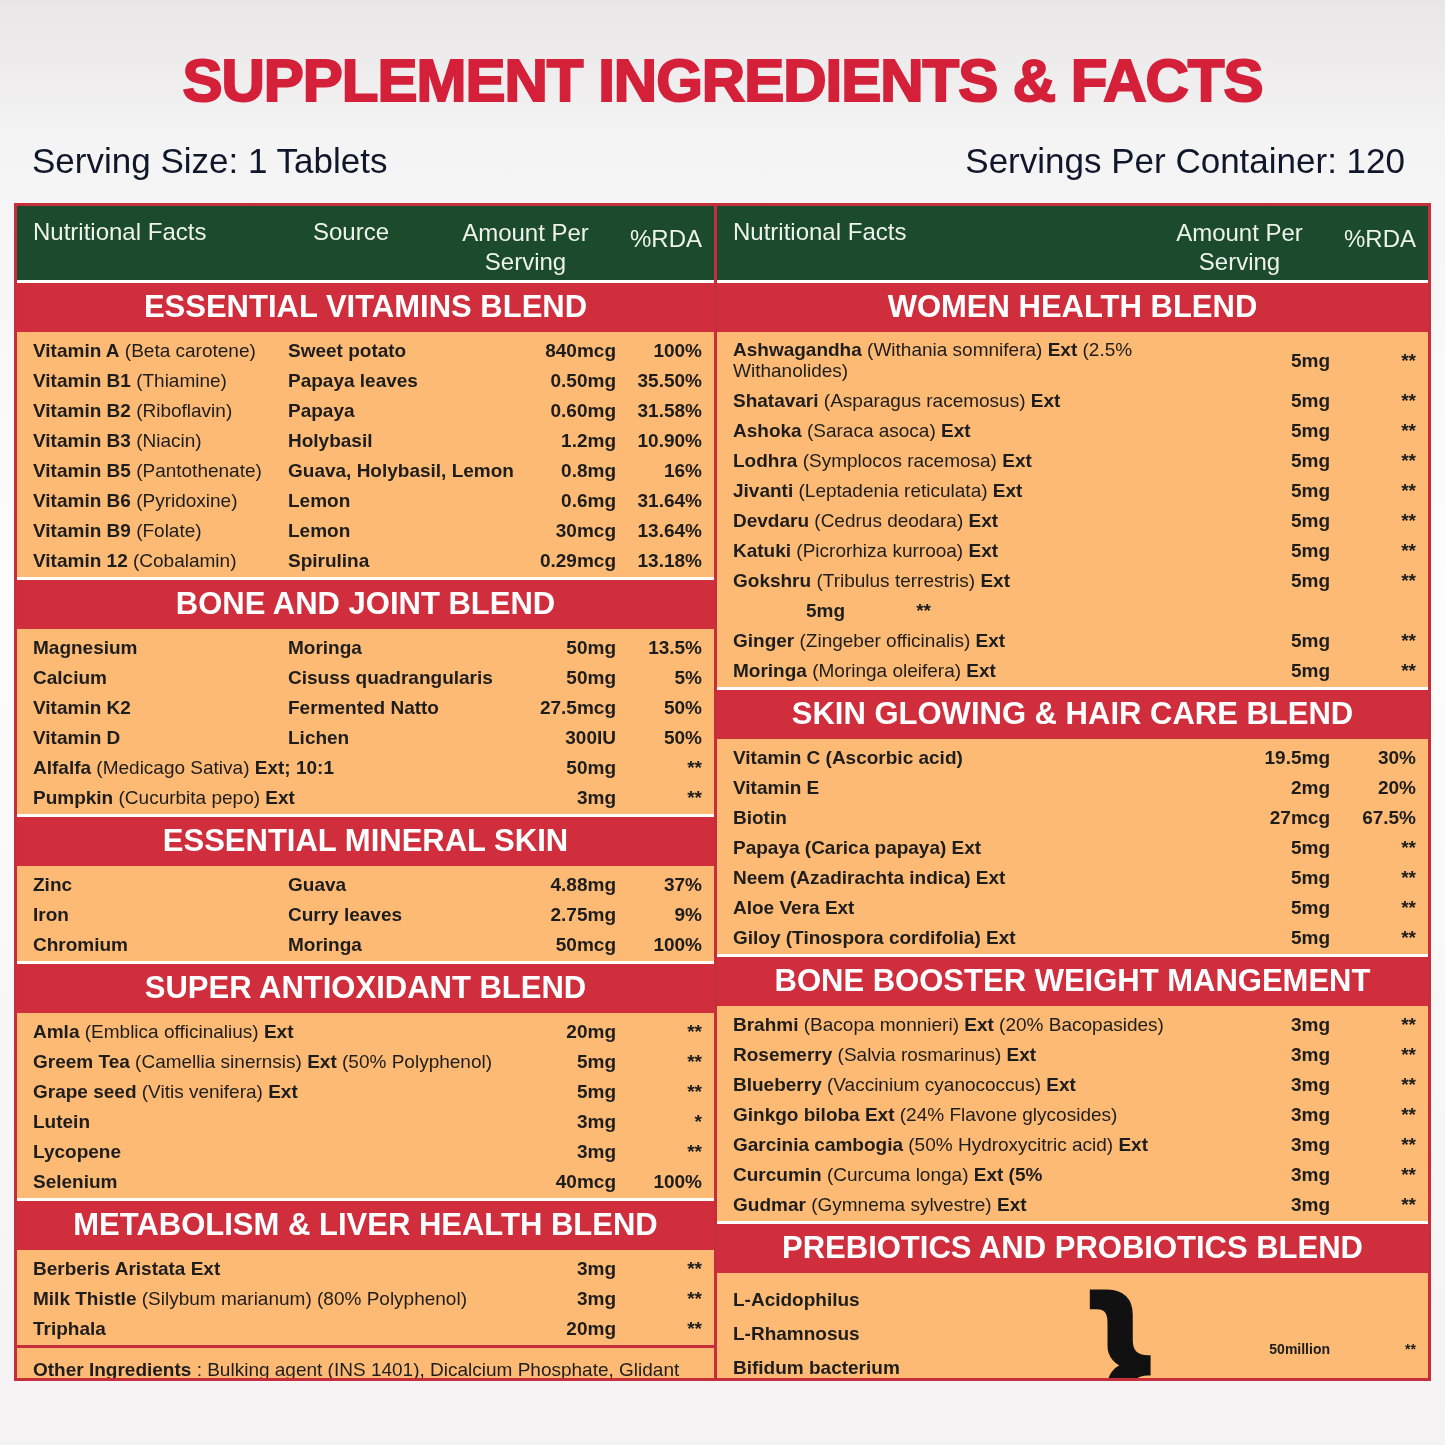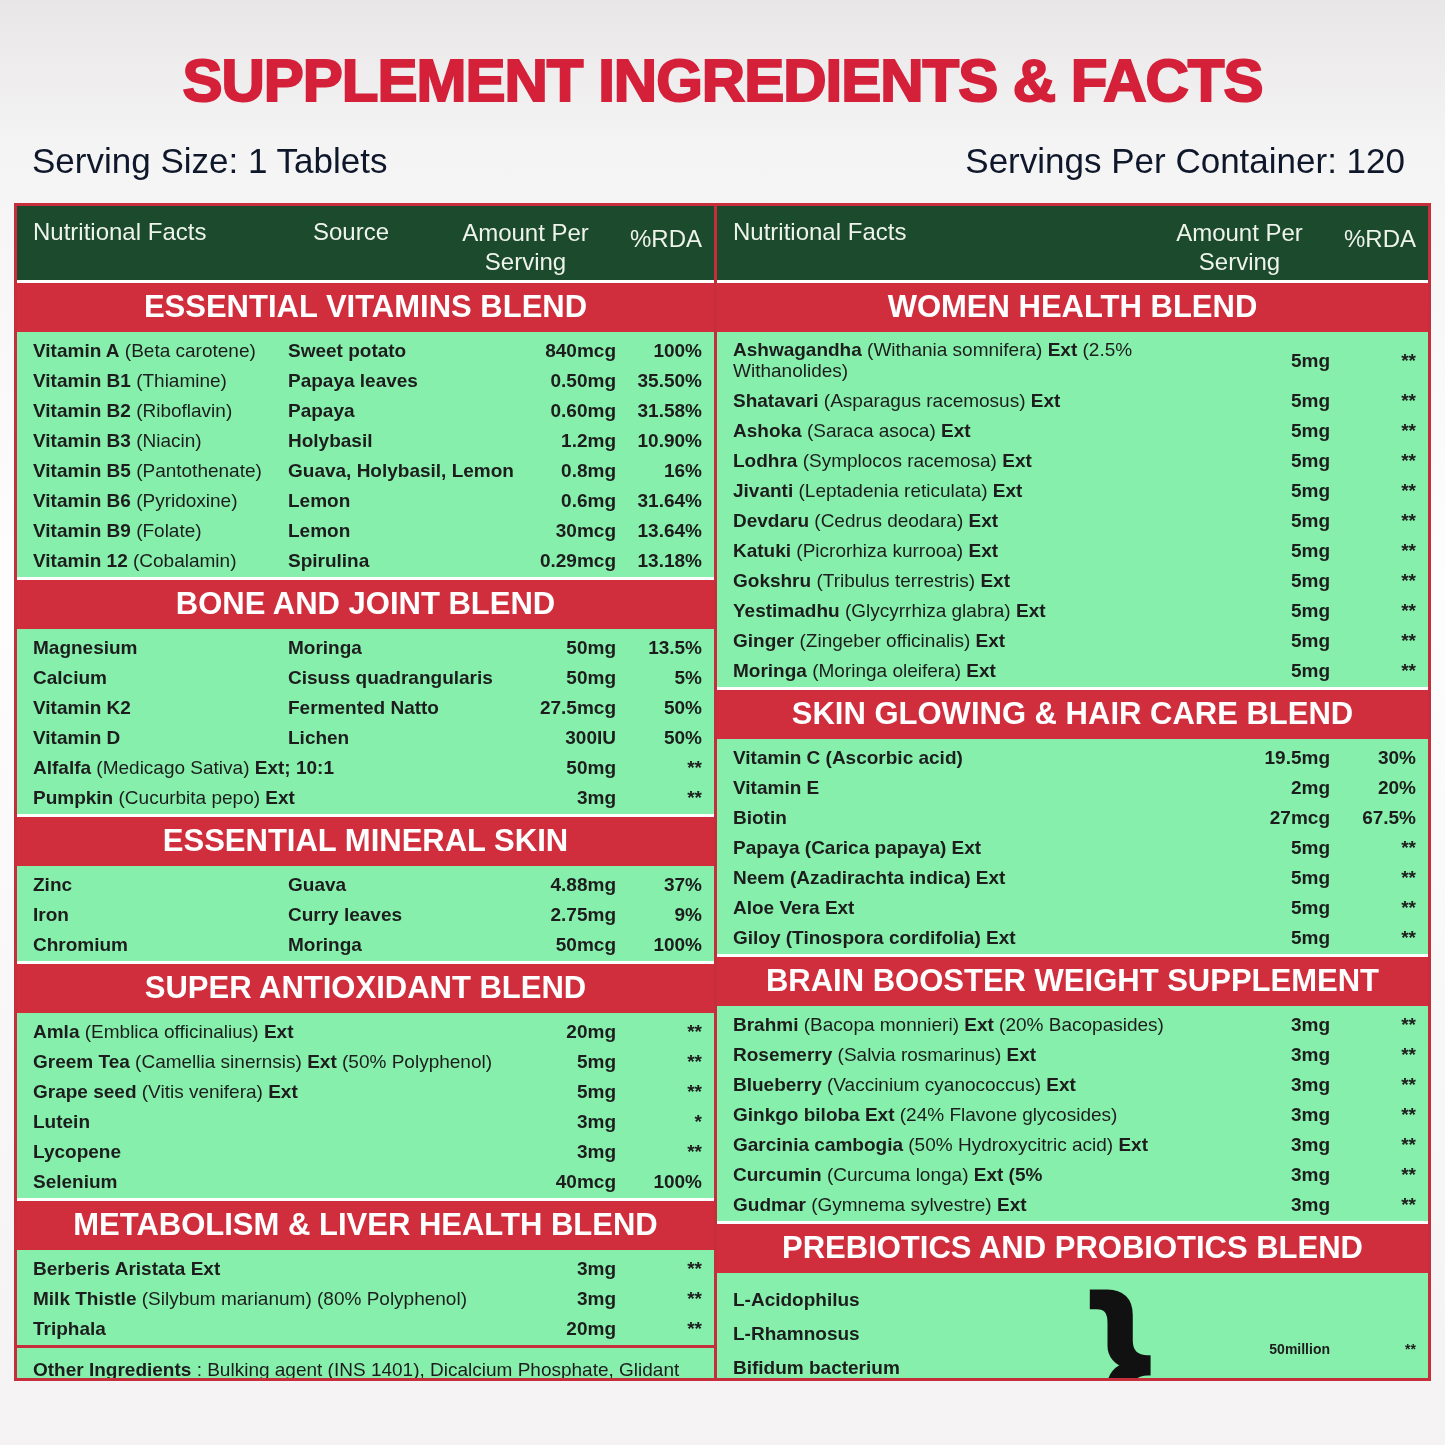--- a/index.html
+++ b/index.html
@@ -34,21 +34,21 @@
     padding:26px 40px 18px 32px;
     font-size:35px;
     font-weight:500;
     color:#0f172a;
   }
   .tables{
     display:flex;
     margin:4px 14px 0 14px;
     height:1178px;
     border:3px solid var(--border-red);
-    background:#86efac;
+    background:#fdba74;
     overflow:hidden;
   }
   .table{display:flex;flex-direction:column;overflow:hidden;}
   .table-left{width:700px;border-right:3px solid var(--border-red);}
   .table-right{flex:1;}
   .thead{
     background:var(--header-green);
     color:#eef3eb;
     display:flex;
     align-items:flex-start;
@@ -341,21 +341,20 @@
               <span class="c-name"><b>Katuki</b><span> (Picrorhiza kurrooa) </span><b>Ext</b></span>
               <span class="c-amount">5mg</span>
               <span class="c-rda">**</span>
             </div>
             <div class="row">
               <span class="c-name"><b>Gokshru</b><span> (Tribulus terrestris) </span><b>Ext</b></span>
               <span class="c-amount">5mg</span>
               <span class="c-rda">**</span>
             </div>
             <div class="row">
-              <span class="c-name"><b>Yestimadhu</b><span> (Glycyrrhiza glabra) </span><b>Ext</b></span>
               <span class="c-amount">5mg</span>
               <span class="c-rda">**</span>
             </div>
             <div class="row">
               <span class="c-name"><b>Ginger</b><span> (Zingeber officinalis) </span><b>Ext</b></span>
               <span class="c-amount">5mg</span>
               <span class="c-rda">**</span>
             </div>
             <div class="row">
               <span class="c-name"><b>Moringa</b><span> (Moringa oleifera) </span><b>Ext</b></span>
@@ -391,21 +390,21 @@
             <div class="row">
               <span class="c-name"><b>Aloe Vera Ext</b></span>
               <span class="c-amount">5mg</span>
               <span class="c-rda">**</span>
             </div>
             <div class="row">
               <span class="c-name"><b>Giloy (Tinospora cordifolia) Ext</b></span>
               <span class="c-amount">5mg</span>
               <span class="c-rda">**</span>
             </div>
-          </div><div class="section-bar">BRAIN BOOSTER WEIGHT SUPPLEMENT</div><div class="rows">
+          </div><div class="section-bar">BONE BOOSTER WEIGHT MANGEMENT</div><div class="rows">
             <div class="row">
               <span class="c-name"><b>Brahmi</b><span> (Bacopa monnieri) </span><b>Ext</b><span> (20% Bacopasides)</span></span>
               <span class="c-amount">3mg</span>
               <span class="c-rda">**</span>
             </div>
             <div class="row">
               <span class="c-name"><b>Rosemerry</b><span> (Salvia rosmarinus) </span><b>Ext</b></span>
               <span class="c-amount">3mg</span>
               <span class="c-rda">**</span>
             </div>

